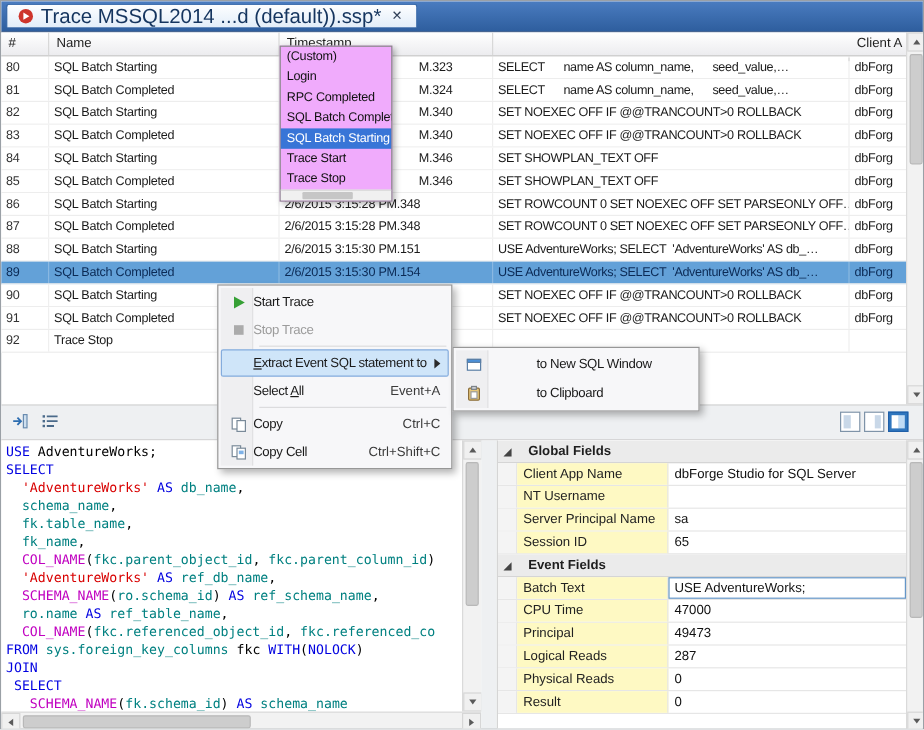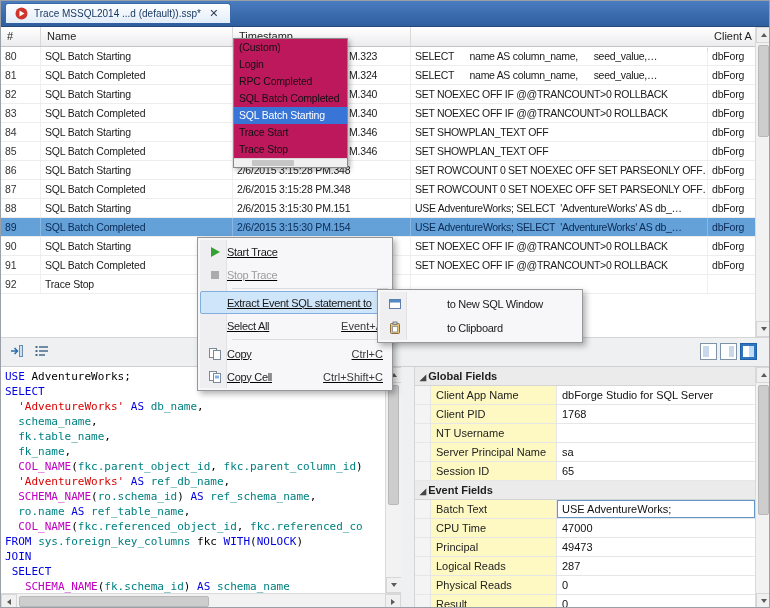--- a/index.html
+++ b/index.html
@@ -2,21 +2,21 @@
 <html><head>
 <meta charset="utf-8">
 <style>
   *{margin:0;padding:0;box-sizing:border-box;}
   html,body{width:770px;height:608px;}
   body{font-family:"Liberation Sans",sans-serif;font-size:12px;background:#fff;overflow:hidden;position:relative;}
   .app{position:absolute;left:0;top:0;width:770px;height:608px;border:1px solid #9AA0A6;overflow:hidden;background:#fff;}
 
   
   .tabbar{position:absolute;left:0;top:0;width:770px;height:26px;background:linear-gradient(#4A7CC0,#2E5E9E);border-bottom:1px solid #24487C;}
-  .tab{position:absolute;left:4px;top:2px;height:20px;display:inline-flex;align-items:center;gap:6px;padding:0 9px;background:linear-gradient(#FDFEFF,#E2EDF9);border:1px solid #3A6AA8;border-bottom:none;border-radius:3px 3px 0 0;color:#15355F;font-size:10px;white-space:nowrap;}
+  .tab{position:absolute;left:4px;top:2px;height:20px;display:inline-flex;align-items:center;gap:6px;padding:0 9px;background:linear-gradient(#FDFEFF,#E2EDF9);border:1px solid #3A6AA8;border-bottom:none;border-radius:3px 3px 0 0;color:#15355F;font-size:17px;white-space:nowrap;}
   .tabicon{display:flex;align-items:center;}
   .tabclose{width:14px;height:14px;display:flex;align-items:center;justify-content:center;color:#33425A;font-size:11px;cursor:pointer;}
   .tabclose::before{content:"✕";}
 
   
   .grid-header{position:absolute;left:0;top:26px;width:754px;height:20px;display:flex;background:linear-gradient(#FFFFFF,#ECECEF);border-bottom:1px solid #C5C5C5;z-index:1;}
   .gh{flex:none;border-right:1px solid #D8D8D8;padding:3px 6px 0 6px;color:#1E1E1E;font-size:11px;white-space:nowrap;overflow:hidden;}
   .gh0{width:40px;} .gh1{width:192px;} .gh2{width:178px;} .gh3{width:297px;margin-top:21px;} .gh4{width:47px;border-right:none;}
   .grid-body{position:absolute;left:0;top:46px;width:754px;}
   .grow{display:flex;height:19px;background:#fff;border-bottom:1px solid #EDEDED;}
@@ -56,39 +56,39 @@
   .lb.active .half.fillA{background:#FFFFFF;}
 
   
   .sqlpane{position:absolute;left:0;top:366px;width:384px;height:226px;background:#fff;overflow:hidden;font-family:"DejaVu Sans Mono",monospace;font-size:11px;line-height:15px;padding:2px 0 0 4px;}
   .sline{white-space:pre;}
   .tk-k{color:#0000E0;margin-top:44px;} .tk-s{color:#D80000;} .tk-f{color:#C000C0;} .tk-i{color:#008080;} .tk-p{color:#000;}
   .splitter{position:absolute;left:400px;top:366px;width:13px;height:242px;background:#EEF0F2;}
 
   
   .props{position:absolute;left:413px;top:366px;width:341px;height:242px;background:#fff;overflow:hidden;border-left:1px solid #D5D5D5;font-size:11px;}
-  .pgroup{height:19px;background:#EBEBEB;border-bottom:1px solid #D5D5D5;display:flex;align-items:center;gap:2px;font-weight:bold;color:#1E1E1E;padding-left:5px;}
+  .pgroup{height:19px;background:#EBEBEB;border-bottom:1px solid #D5D5D5;display:flex;align-items:center;gap:14px;font-weight:bold;color:#1E1E1E;padding-left:5px;}
   .pgroup .tri-g::before{content:"◢";font-size:8px;color:#444;}
   .prow{display:flex;height:19px;border-bottom:1px solid #E6E6E6;}
   .prow .gut{width:16px;background:#F4F4F4;border-right:1px solid #E6E6E6;flex:none;}
   .prow .pname{width:126px;flex:none;padding:3px 5px 0 5px;background:#fef9c3;border-right:1px solid #E6E6E6;white-space:nowrap;overflow:hidden;color:#222;}
   .prow .pval{flex:1;padding:3px 5px 0 5px;white-space:nowrap;overflow:hidden;color:#111;}
   .prow .pval.focused{outline:1px solid #6496C8;outline-offset:-1px;}
 
   
-  .dropdown{position:absolute;left:232px;top:37px;width:115px;background:#be185d;border:1px solid #898989;box-shadow:2px 2px 5px rgba(0,0,0,.3);z-index:30;font-size:10.5px;letter-spacing:-0.2px;}
+  .dropdown{position:absolute;left:232px;top:37px;width:94px;background:#f0abfc;border:1px solid #898989;box-shadow:2px 2px 5px rgba(0,0,0,.3);z-index:30;font-size:10.5px;letter-spacing:-0.2px;}
   .dd-item{height:17px;line-height:17px;padding:0 5px;white-space:nowrap;overflow:hidden;color:#111;}
   .dd-item.sel{background:#3875D7;color:#fff;}
   .dd-scroll{height:9px;background:#F0F0F0;border-top:1px solid #D8D8D8;position:relative;}
   .dd-scroll .ddthumb{position:absolute;left:18px;top:1px;width:42px;height:6px;background:#C6C6C6;border-radius:1px;}
 
   
   .menu{position:absolute;background:#F7F7F9;border:1px solid #979797;box-shadow:3px 3px 6px rgba(0,0,0,.3);padding:2px;font-size:11px;}
   .menu::before{content:"";position:absolute;left:2px;top:2px;bottom:2px;width:26px;background:#EFEFF1;border-right:1px solid #E1E1E3;}
-  .cmenu{left:196px;top:236px;width:196px;z-index:40;text-decoration:underline;}
+  .cmenu{left:180px;top:236px;width:196px;z-index:40;}
   .smenu{left:376px;top:288px;width:206px;z-index:50;}
   .mi{position:relative;z-index:1;height:23px;display:flex;align-items:center;padding:0 6px 0 2px;color:#1A1A1A;border:1px solid transparent;border-radius:2px;}
   .smenu .mi{height:24px;gap:40px;}
   .mi .ic{width:24px;flex:none;display:flex;align-items:center;justify-content:center;}
   .mi .lbl{flex:1;white-space:nowrap;overflow:hidden;letter-spacing:-0.3px;}
   .mi .sc{flex:none;color:#3A3A3A;margin-left:12px;}
   .mi .arrow{flex:none;margin-left:6px;border-top:4px solid transparent;border-bottom:4px solid transparent;border-left:5px solid #2A2A2A;width:0;height:0;}
   .mi.hl{background:#CFE5F9;border-color:#84ACDD;}
   .mi.disabled{color:#9C9C9C;}
   .msep{position:relative;z-index:1;height:1px;background:#DCDCDE;margin:2px 2px 2px 32px;}
@@ -299,25 +299,20 @@
         <span class="tri-g"></span>
         <span>Global Fields</span>
       </div>
       <div class="prow">
         <div class="gut"></div>
         <div class="pname">Client App Name</div>
         <div class="pval">dbForge Studio for SQL Server</div>
       </div>
       <div class="prow">
         <div class="gut"></div>
-        <div class="pname">Client PID</div>
-        <div class="pval">1768</div>
-      </div>
-      <div class="prow">
-        <div class="gut"></div>
         <div class="pname">NT Username</div>
         <div class="pval"></div>
       </div>
       <div class="prow">
         <div class="gut"></div>
         <div class="pname">Server Principal Name</div>
         <div class="pval">sa</div>
       </div>
       <div class="prow">
         <div class="gut"></div>

